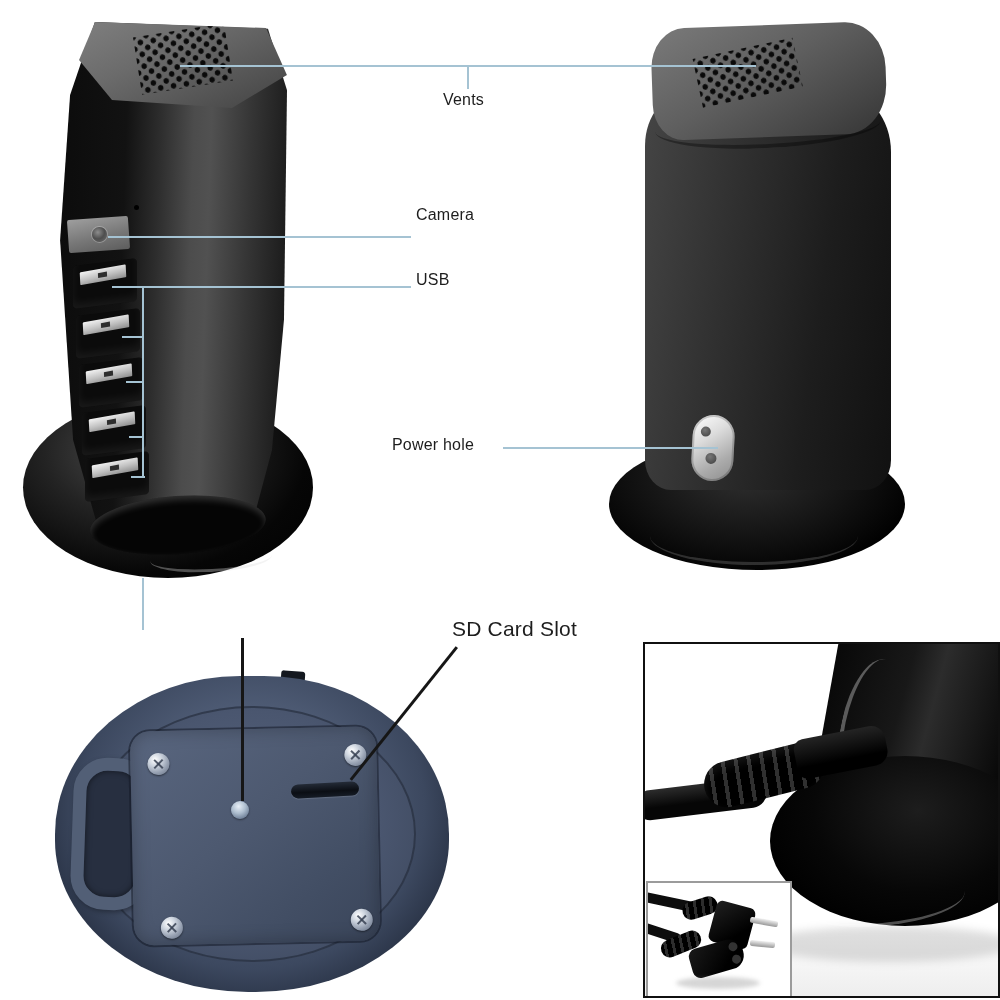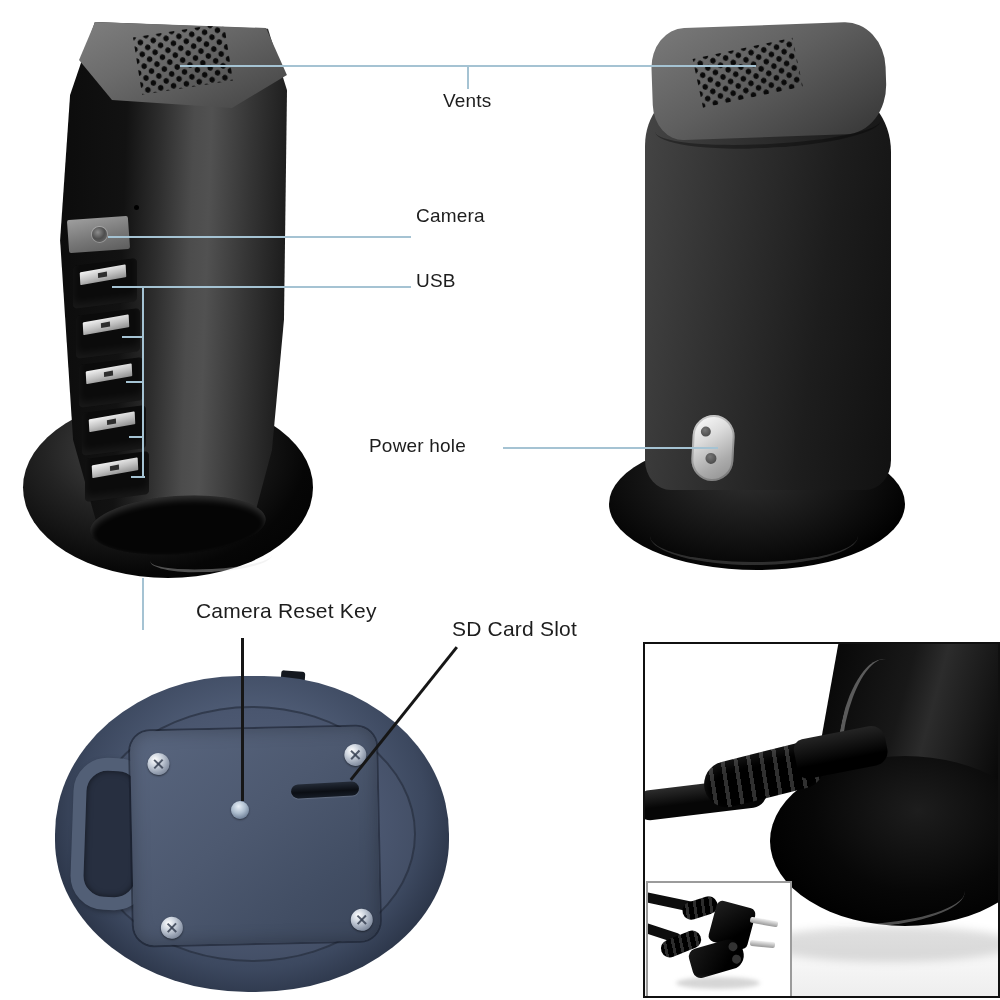--- a/index.html
+++ b/index.html
@@ -1,21 +1,21 @@
 <!DOCTYPE html>
 <html><head>
 <meta charset="utf-8">
 <style>
   html,body{margin:0;padding:0;background:#fff;}
   .canvas{position:relative;width:1000px;height:1000px;background:#fff;overflow:hidden;
           font-family:"Liberation Sans","DejaVu Sans",sans-serif;}
   .canvas *{position:absolute;box-sizing:border-box;}
 
   
-  .lbl{color:#1d1d1d;font-size:19px;line-height:1.1;white-space:nowrap;letter-spacing:.2px;}
+  .lbl{color:#1d1d1d;font-size:16px;line-height:1.1;white-space:nowrap;letter-spacing:.2px;}
   .lbl-lg{font-size:21px;font-weight:500;}
   .line-blue{background:#a5c3d3;}
   .line-black{background:#161616;}
 
   
   .fv-base{left:23px;top:397px;width:290px;height:181px;border-radius:50%;
     background:radial-gradient(ellipse at 38% 30%,#4a4a4a 0%,#232323 35%,#060606 68%,#000 100%);}
   .fv-base-slot{left:90px;top:496px;width:176px;height:58px;border-radius:50%;
     background:#050505;box-shadow:inset 0 4px 7px rgba(255,255,255,.18);transform:rotate(-4deg);}
   .fv-base-glint{left:150px;top:544px;width:122px;height:28px;border-radius:50%;
@@ -232,17 +232,16 @@
   <div class="line-blue" style="left:129px;top:436px;width:14px;height:2px"></div>
   <div class="line-blue" style="left:131px;top:476px;width:14px;height:2px"></div>
   <div class="line-blue" style="left:503px;top:447px;width:215px;height:2px"></div>
   <div class="line-blue" style="left:142px;top:578px;width:2px;height:52px"></div>
   <div class="line-black" style="left:241px;top:638px;width:2.5px;height:163px"></div>
   <div class="line-black" style="left:458px;top:648px;width:170px;height:2.5px;transform:rotate(128.6deg);transform-origin:0 0"></div>
 
   <span class="lbl" style="left:443px;top:91px">Vents</span>
   <span class="lbl" style="left:416px;top:206px">Camera</span>
   <span class="lbl" style="left:416px;top:271px">USB</span>
-  <span class="lbl" style="left:369px;top:436px">Power hole</span>
-  <span class="lbl lbl-lg" style="left:196px;top:599px">Camera Reset Key</span>
+  <span class="lbl" style="left:392px;top:436px">Power hole</span>
   <span class="lbl lbl-lg" style="left:452px;top:617px">SD Card Slot</span>
 
 </div>
 
 </body></html>

